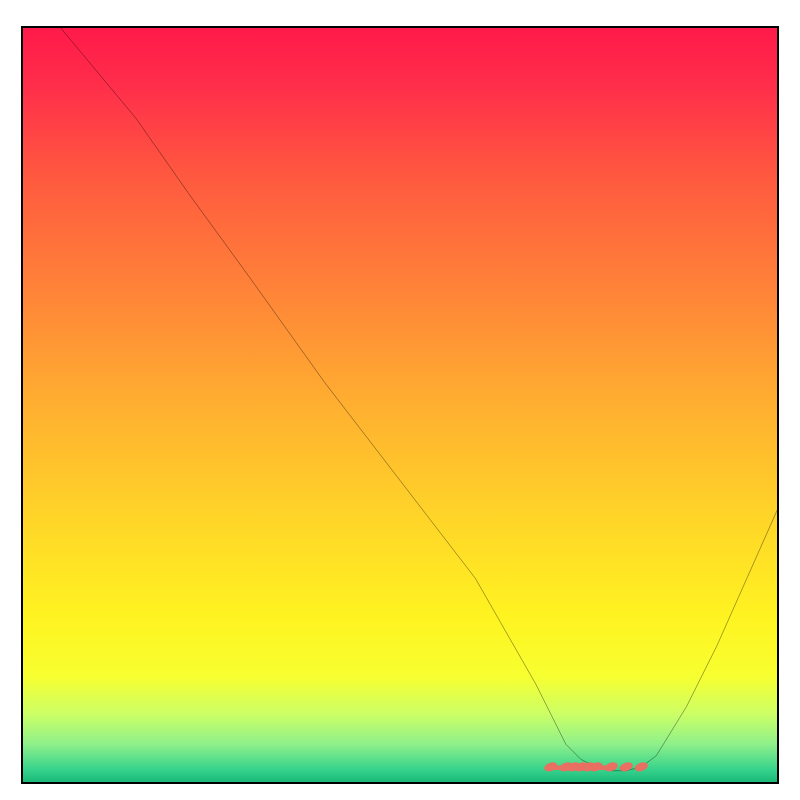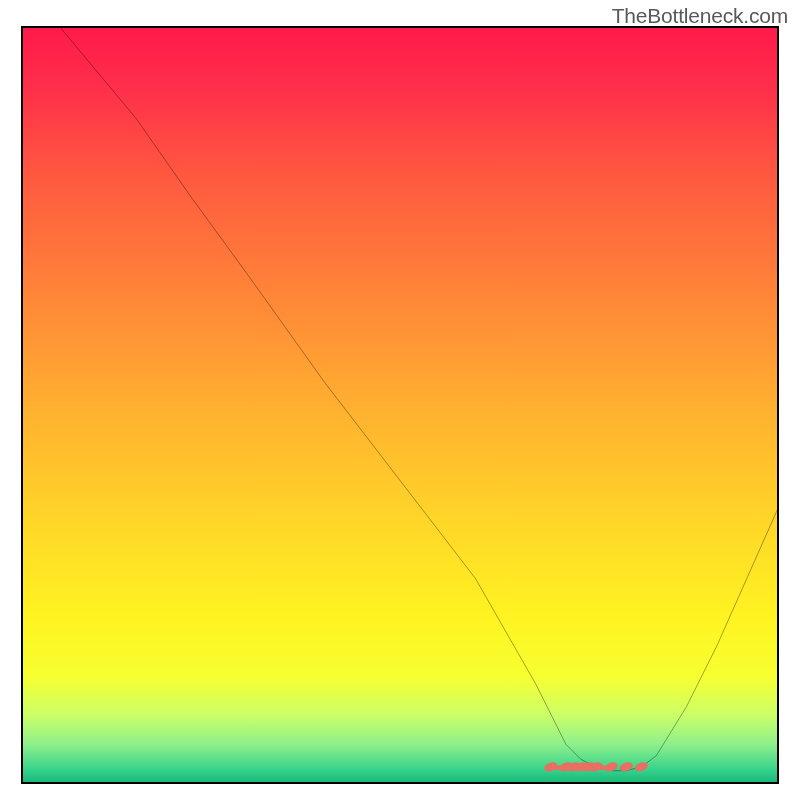--- a/index.html
+++ b/index.html
@@ -42,21 +42,20 @@
     position: absolute;
     inset: 0;
     width: 100%;
     height: 100%;
   }
 </style>
 </head>
 <body>
 
 <div class="container">
-  <div class="watermark">TheBottleneck.com</div>
 
   <div class="plot-frame">
     <svg class="gradient" viewBox="0 0 754 754" preserveAspectRatio="none">
       <defs>
         <linearGradient id="bg-grad" x1="0" y1="0" x2="0" y2="1">
             <stop offset="0%" stop-color="#ff1a4a"></stop>
             <stop offset="8%" stop-color="#ff2f4a"></stop>
             <stop offset="20%" stop-color="#ff5a3f"></stop>
             <stop offset="35%" stop-color="#ff8438"></stop>
             <stop offset="50%" stop-color="#ffaf30"></stop>

